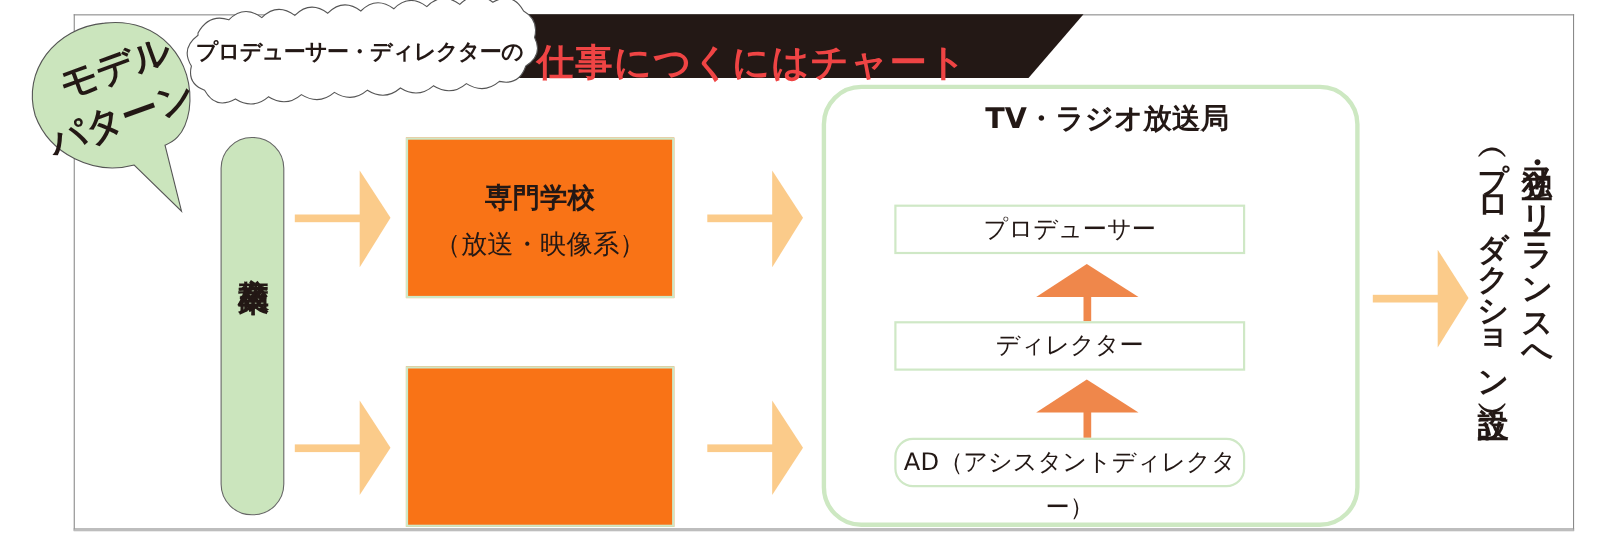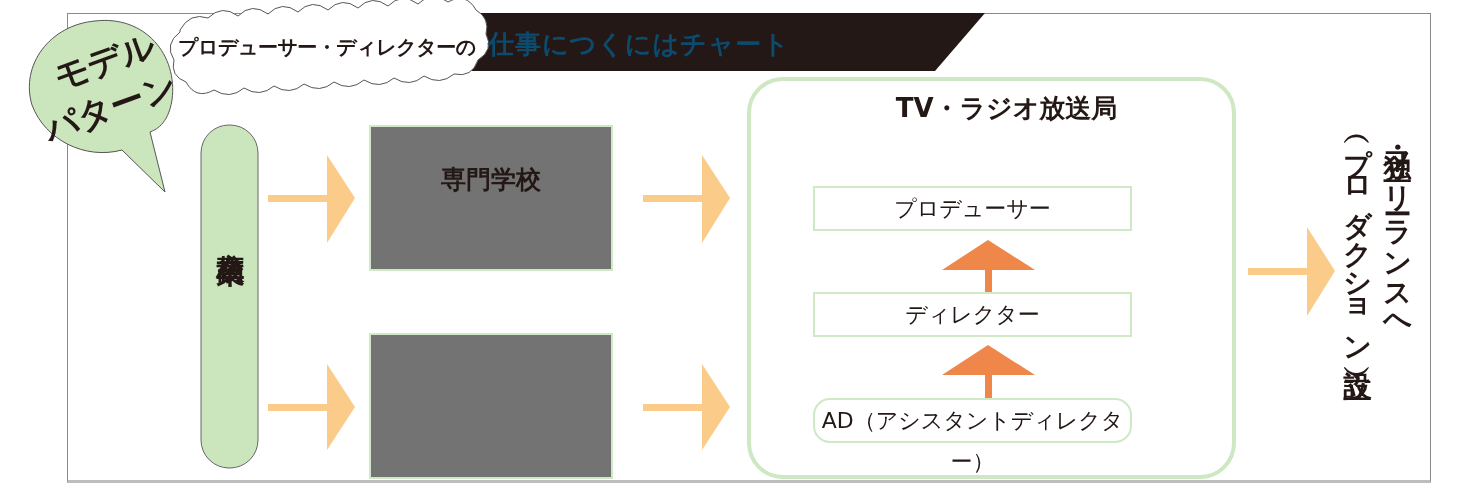--- a/index.html
+++ b/index.html
@@ -1,28 +1,28 @@
 <!DOCTYPE html>
 <html><head>
 <meta charset="utf-8">
 <style>
   html, body { margin:0; padding:0; background:#ffffff; }
   body { width:1459px; height:487px; position:relative; overflow:hidden;
          font-family:"DejaVu Sans", "Liberation Sans", sans-serif; color:#231815; }
   .abs { position:absolute; }
   #frame { left:67px; top:13px; width:1364px; height:470px; border:1px solid #8a8a8a; border-bottom:3px solid #bdbdbd; box-sizing:border-box; }
   #shapes { left:0; top:0; width:1459px; height:487px; }
-  .title-band-text { left:488px; top:19px; height:50px; color:#0c4a6e; font-size:26px; font-weight:bold; line-height:50px; letter-spacing:1px; white-space:nowrap; }
+  .title-band-text { left:488px; top:32px; height:50px; color:#ef4444; font-size:34px; font-weight:bold; line-height:50px; letter-spacing:1px; white-space:nowrap; }
   .cloud-text { left:178px; top:34px; font-size:20px; font-weight:bold; white-space:nowrap; letter-spacing:-0.5px; }
   .bubble-text { font-size:34px; font-weight:bold; white-space:nowrap; transform-origin:left top; }
   #bubble-line1 { left:48px; top:58px; transform:rotate(-20deg); }
   #bubble-line2 { left:38px; top:110px; transform:rotate(-20deg); }
   .vert { writing-mode:vertical-rl; text-orientation:upright; white-space:nowrap; }
   #hs-label { left:211px; top:230px; font-size:28px; font-weight:bold; letter-spacing:2px; }
-  .box { border:2px solid #cfe8c6; box-sizing:border-box; background:#737373; text-align:center; }
+  .box { border:2px solid #cfe8c6; box-sizing:border-box; background:#f97316; text-align:center; }
   #box-vocational { left:369px; top:125px; width:244px; height:146px; }
   #box-university { left:369px; top:333px; width:244px; height:146px; }
   .box-title { font-size:25px; font-weight:bold; margin-top:36px; }
   .box-sub { font-size:24px; margin-top:10px; }
   #org-box { left:747px; top:77px; width:489px; height:402px; border:4px solid #cde8c2; border-radius:36px; box-sizing:border-box; }
   #org-title { left:762px; top:90px; width:489px; text-align:center; font-size:26px; line-height:36px; font-weight:700; }
   .role { left:813px; width:319px; height:45px; border:2px solid #cfe8c6; box-sizing:border-box; text-align:center; line-height:41px; font-size:22px; background:#fff; }
   #role-producer { top:186px; }
   #role-director { top:292px; }
   #role-ad { top:398px;border-radius:17px; }
@@ -78,20 +78,21 @@
 <div class="abs cloud-text">プロデューサー・ディレクターの</div>
 <div class="abs title-band-text">仕事につくにはチャート</div>
 
 <div id="bubble-line1" class="abs bubble-text">モデル</div>
 <div id="bubble-line2" class="abs bubble-text">パターン</div>
 
 <div id="hs-label" class="abs vert">高校卒業</div>
 
 <div id="box-vocational" class="abs box">
   <div class="box-title">専門学校</div>
+  <div class="box-sub">（放送・映像系）</div>
 </div>
 <div id="box-university" class="abs box">
 </div>
 
 <div id="org-box" class="abs"></div>
 <div id="org-title" class="abs">
   <div>TV・ラジオ放送局</div>
 </div>
 
 <div id="role-producer" class="abs role">プロデューサー</div>

